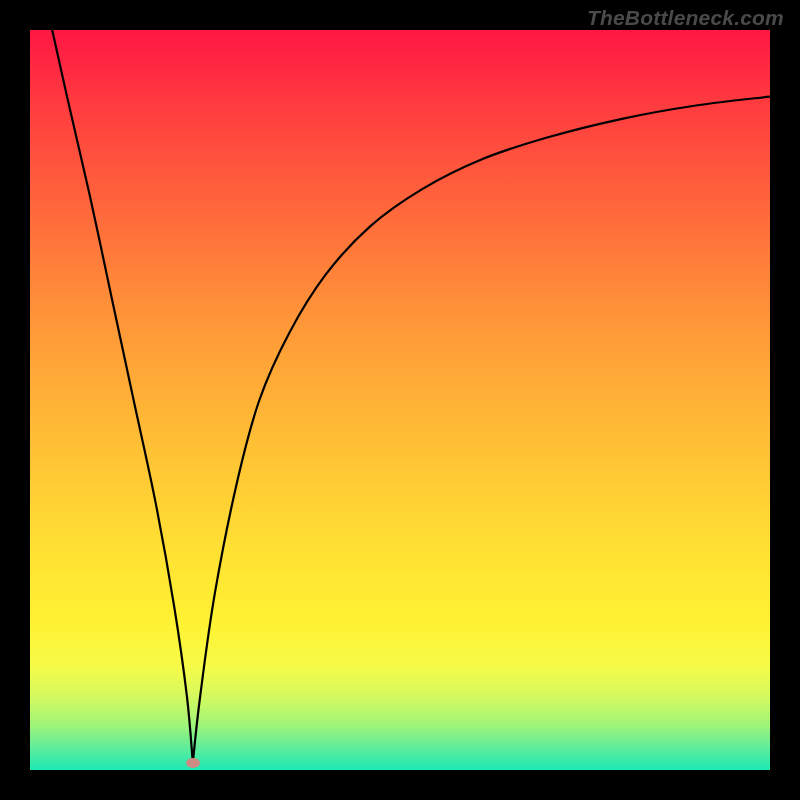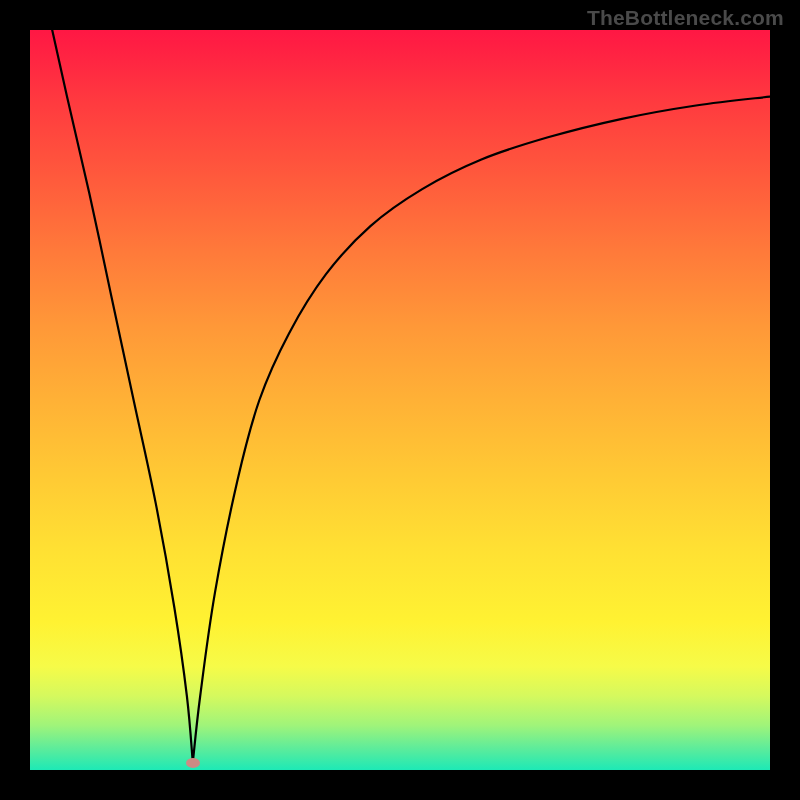--- a/index.html
+++ b/index.html
@@ -67,20 +67,21 @@
   }
   .watermark {
     position: absolute;
     top: 6px;
     right: 16px;
     font-family: Arial, Helvetica, sans-serif;
     font-size: 21px;
     font-weight: 600;
     color: #4a4a4a;
     letter-spacing: 0.2px;
+    font-style: italic;
   }
 </style>
 </head>
 <body>
 
 <div class="frame">
   <div class="watermark">TheBottleneck.com</div>
   <div class="plot-area">
     <div class="gradient"></div>
     <svg class="curve" viewBox="0 0 740 740" preserveAspectRatio="none">

